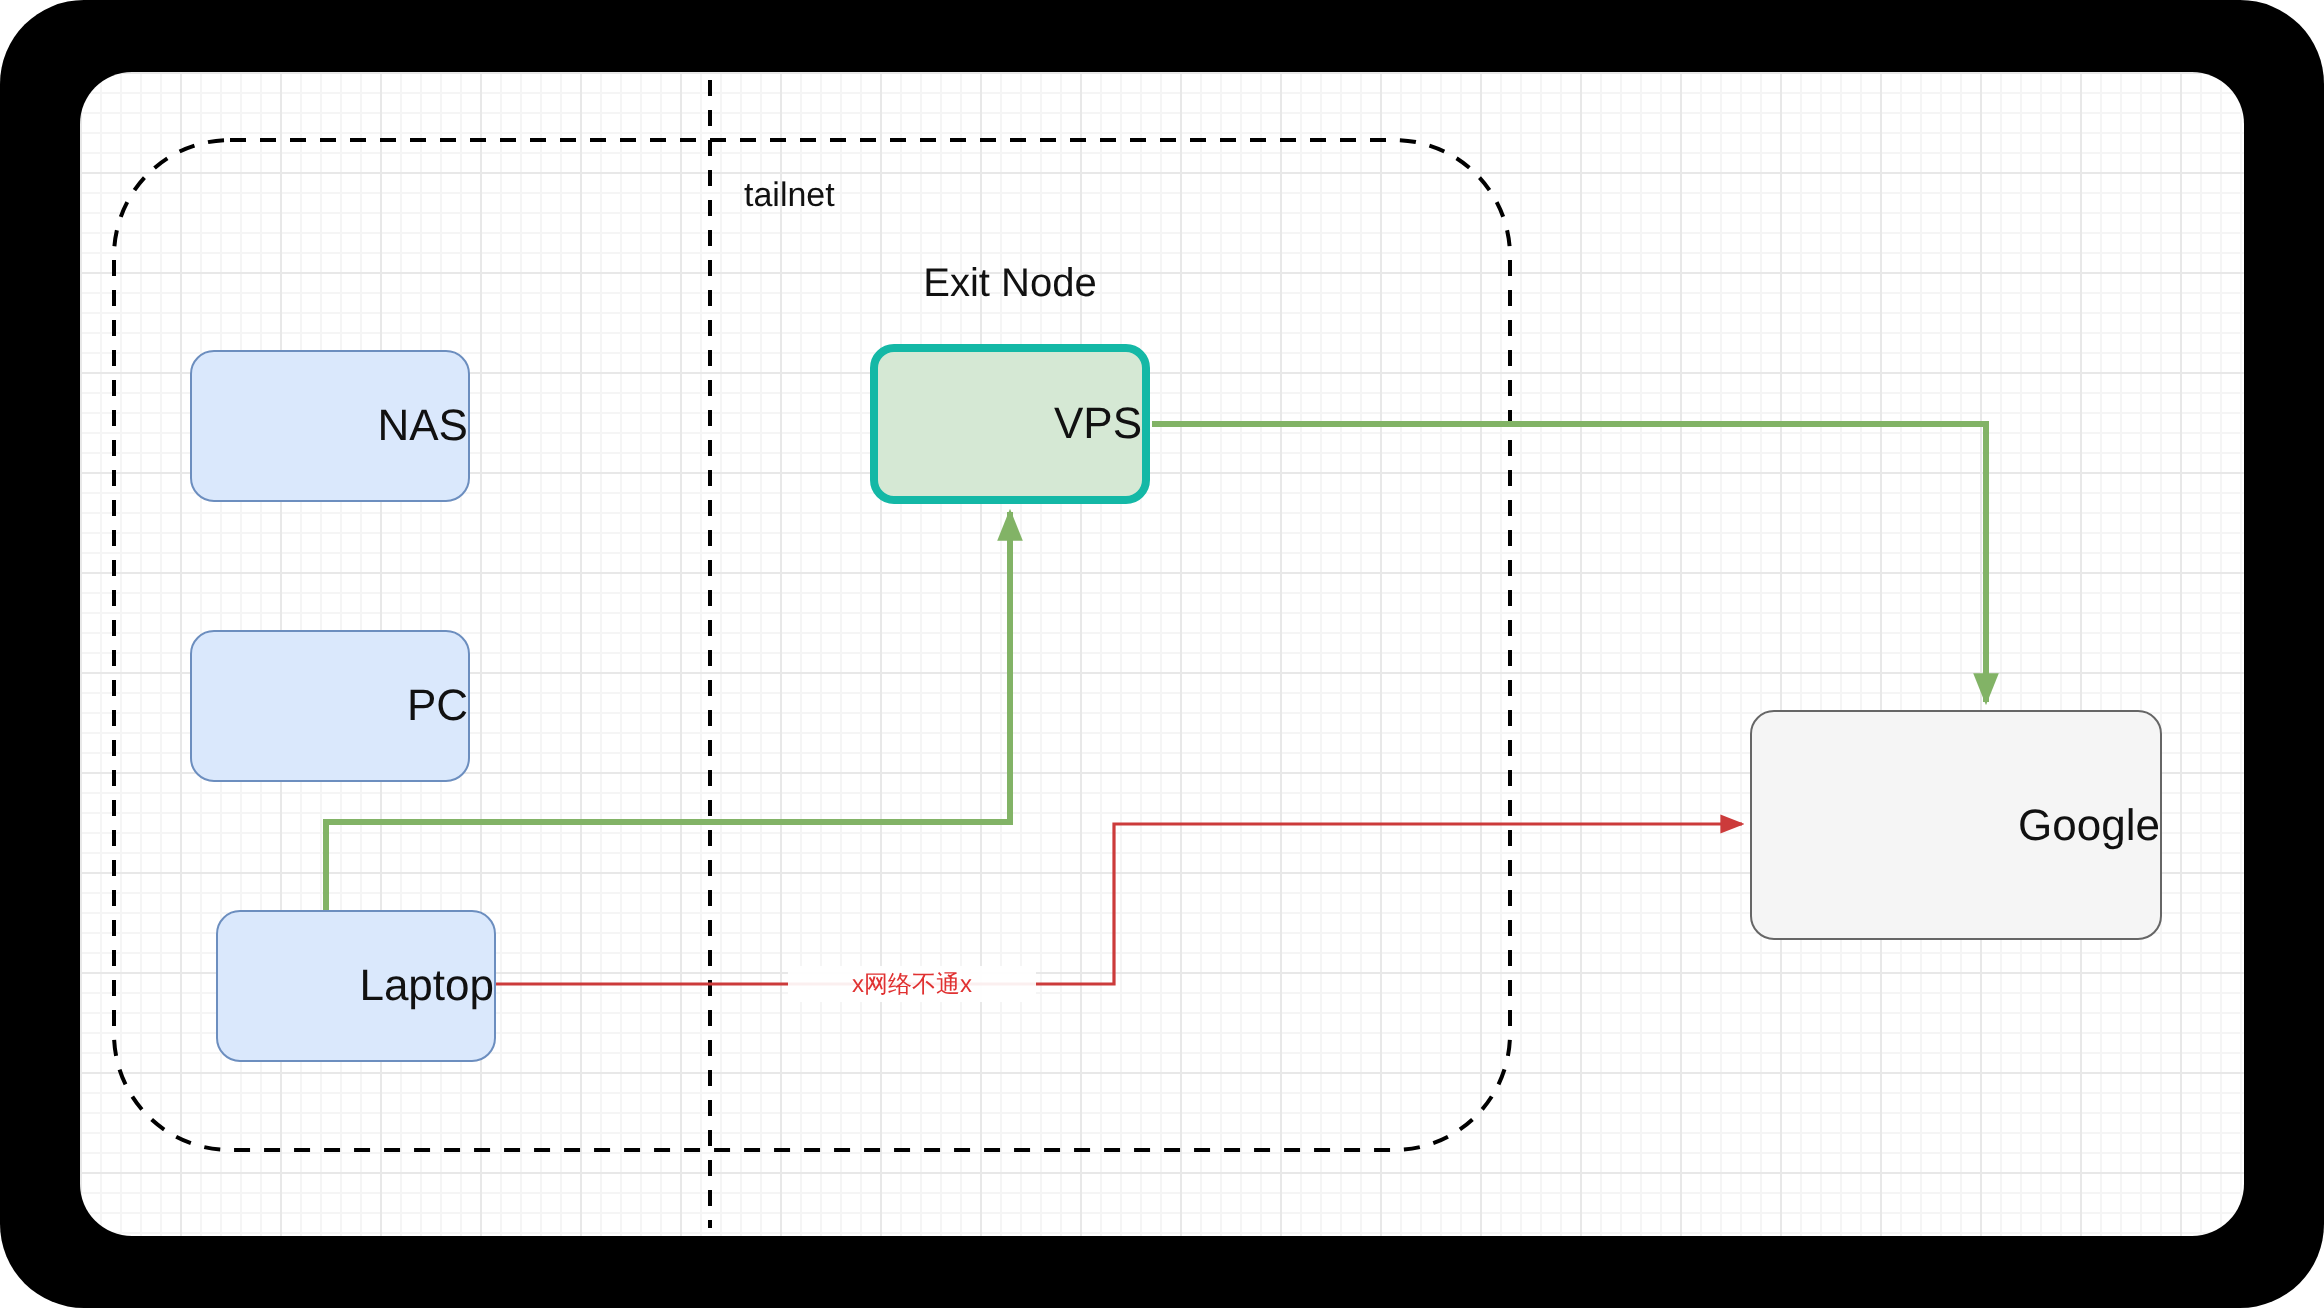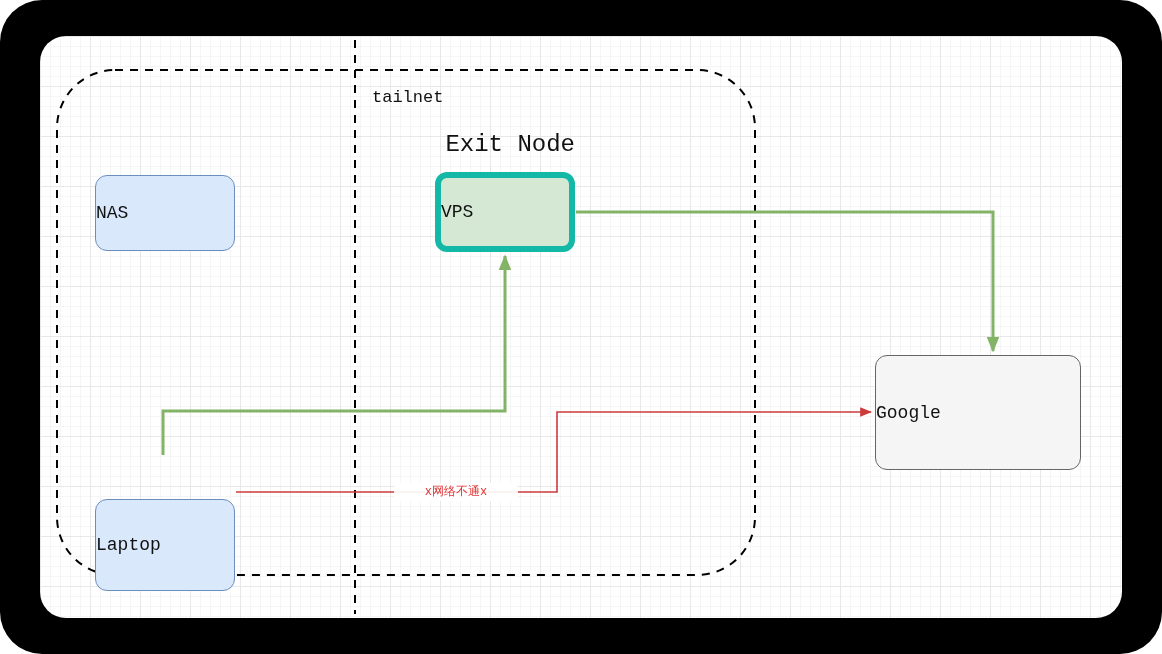--- a/index.html
+++ b/index.html
@@ -1,38 +1,38 @@
 <!DOCTYPE html>
 <html><head>
 <meta charset="utf-8">
 <style>
   html,body{margin:0;padding:0;background:#ffffff;}
-  .page{position:relative;width:1162px;height:654px;font-family:Liberation Mono, monospace;}
+  .page{position:relative;width:1162px;height:654px;font-family:Liberation Sans, sans-serif;}
   .frame{position:absolute;inset:0;background:#000000;border-radius:42px;}
   .canvas{
     position:absolute;left:40px;top:36px;width:1082px;height:582px;
     background-color:#ffffff;
     background-image:
       linear-gradient(#e8e8e8 1px, transparent 1px),
       linear-gradient(90deg, #e8e8e8 1px, transparent 1px),
       linear-gradient(#f5f5f5 1px, transparent 1px),
       linear-gradient(90deg, #f5f5f5 1px, transparent 1px);
     background-size:50px 50px,50px 50px,10px 10px,10px 10px;
     border-radius:26px;
     overflow:hidden;
   }
   svg.wires{position:absolute;left:0;top:0;width:1162px;height:654px;pointer-events:none;}
   .node{
-    position:absolute;display:flex;align-items:center;justify-content:flex-start;
-    font-size:18px;color:#111;text-align:center;box-sizing:border-box;
+    position:absolute;display:flex;align-items:center;justify-content:flex-end;
+    font-size:22px;color:#111;text-align:center;box-sizing:border-box;
   }
   .node-blue{background:#dae8fc;border:1px solid #6c8ebf;border-radius:12px;}
-  .node-green{background:#d5e8d4;border:6px solid #14b8a6;border-radius:12px;}
+  .node-green{background:#d5e8d4;border:4px solid #14b8a6;border-radius:12px;}
   .node-plain{background:#f5f5f5;border:1px solid #666666;border-radius:12px;}
-  .caption{position:absolute;font-size:24px;color:#111;text-align:right;}
+  .caption{position:absolute;font-size:20px;color:#111;text-align:center;}
   .zone-label{position:absolute;font-size:17px;color:#111;}
   .edge-label{
     position:absolute;font-size:12px;color:#e03131;text-align:center;
     background:rgba(255,255,255,0.92);padding:0 3px;line-height:18px;
   }
 </style>
 </head>
 <body>
 
 <div class="page">
@@ -61,22 +61,25 @@
   </svg>
 
   <div class="zone-label" style="left:372px;top:88px;">tailnet</div>
 
   <div class="caption" style="left:435px;top:131px;width:140px;">Exit Node</div>
 
   <div class="node node-blue" style="left:95px;top:175px;width:140px;height:76px;">
     <span>NAS</span>
   </div>
 
+  <div class="node node-blue" style="left:95px;top:315px;width:140px;height:76px;">
+    <span>PC</span>
+  </div>
 
-  <div class="node node-blue" style="left:95px;top:455px;width:140px;height:92px;margin-top:44px;">
+  <div class="node node-blue" style="left:108px;top:455px;width:140px;height:76px;">
     <span>Laptop</span>
   </div>
 
   <div class="node node-green" style="left:435px;top:172px;width:140px;height:80px;">
     <span>VPS</span>
   </div>
 
   <div class="node node-plain" style="left:875px;top:355px;width:206px;height:115px;">
     <span>Google</span>
   </div>

